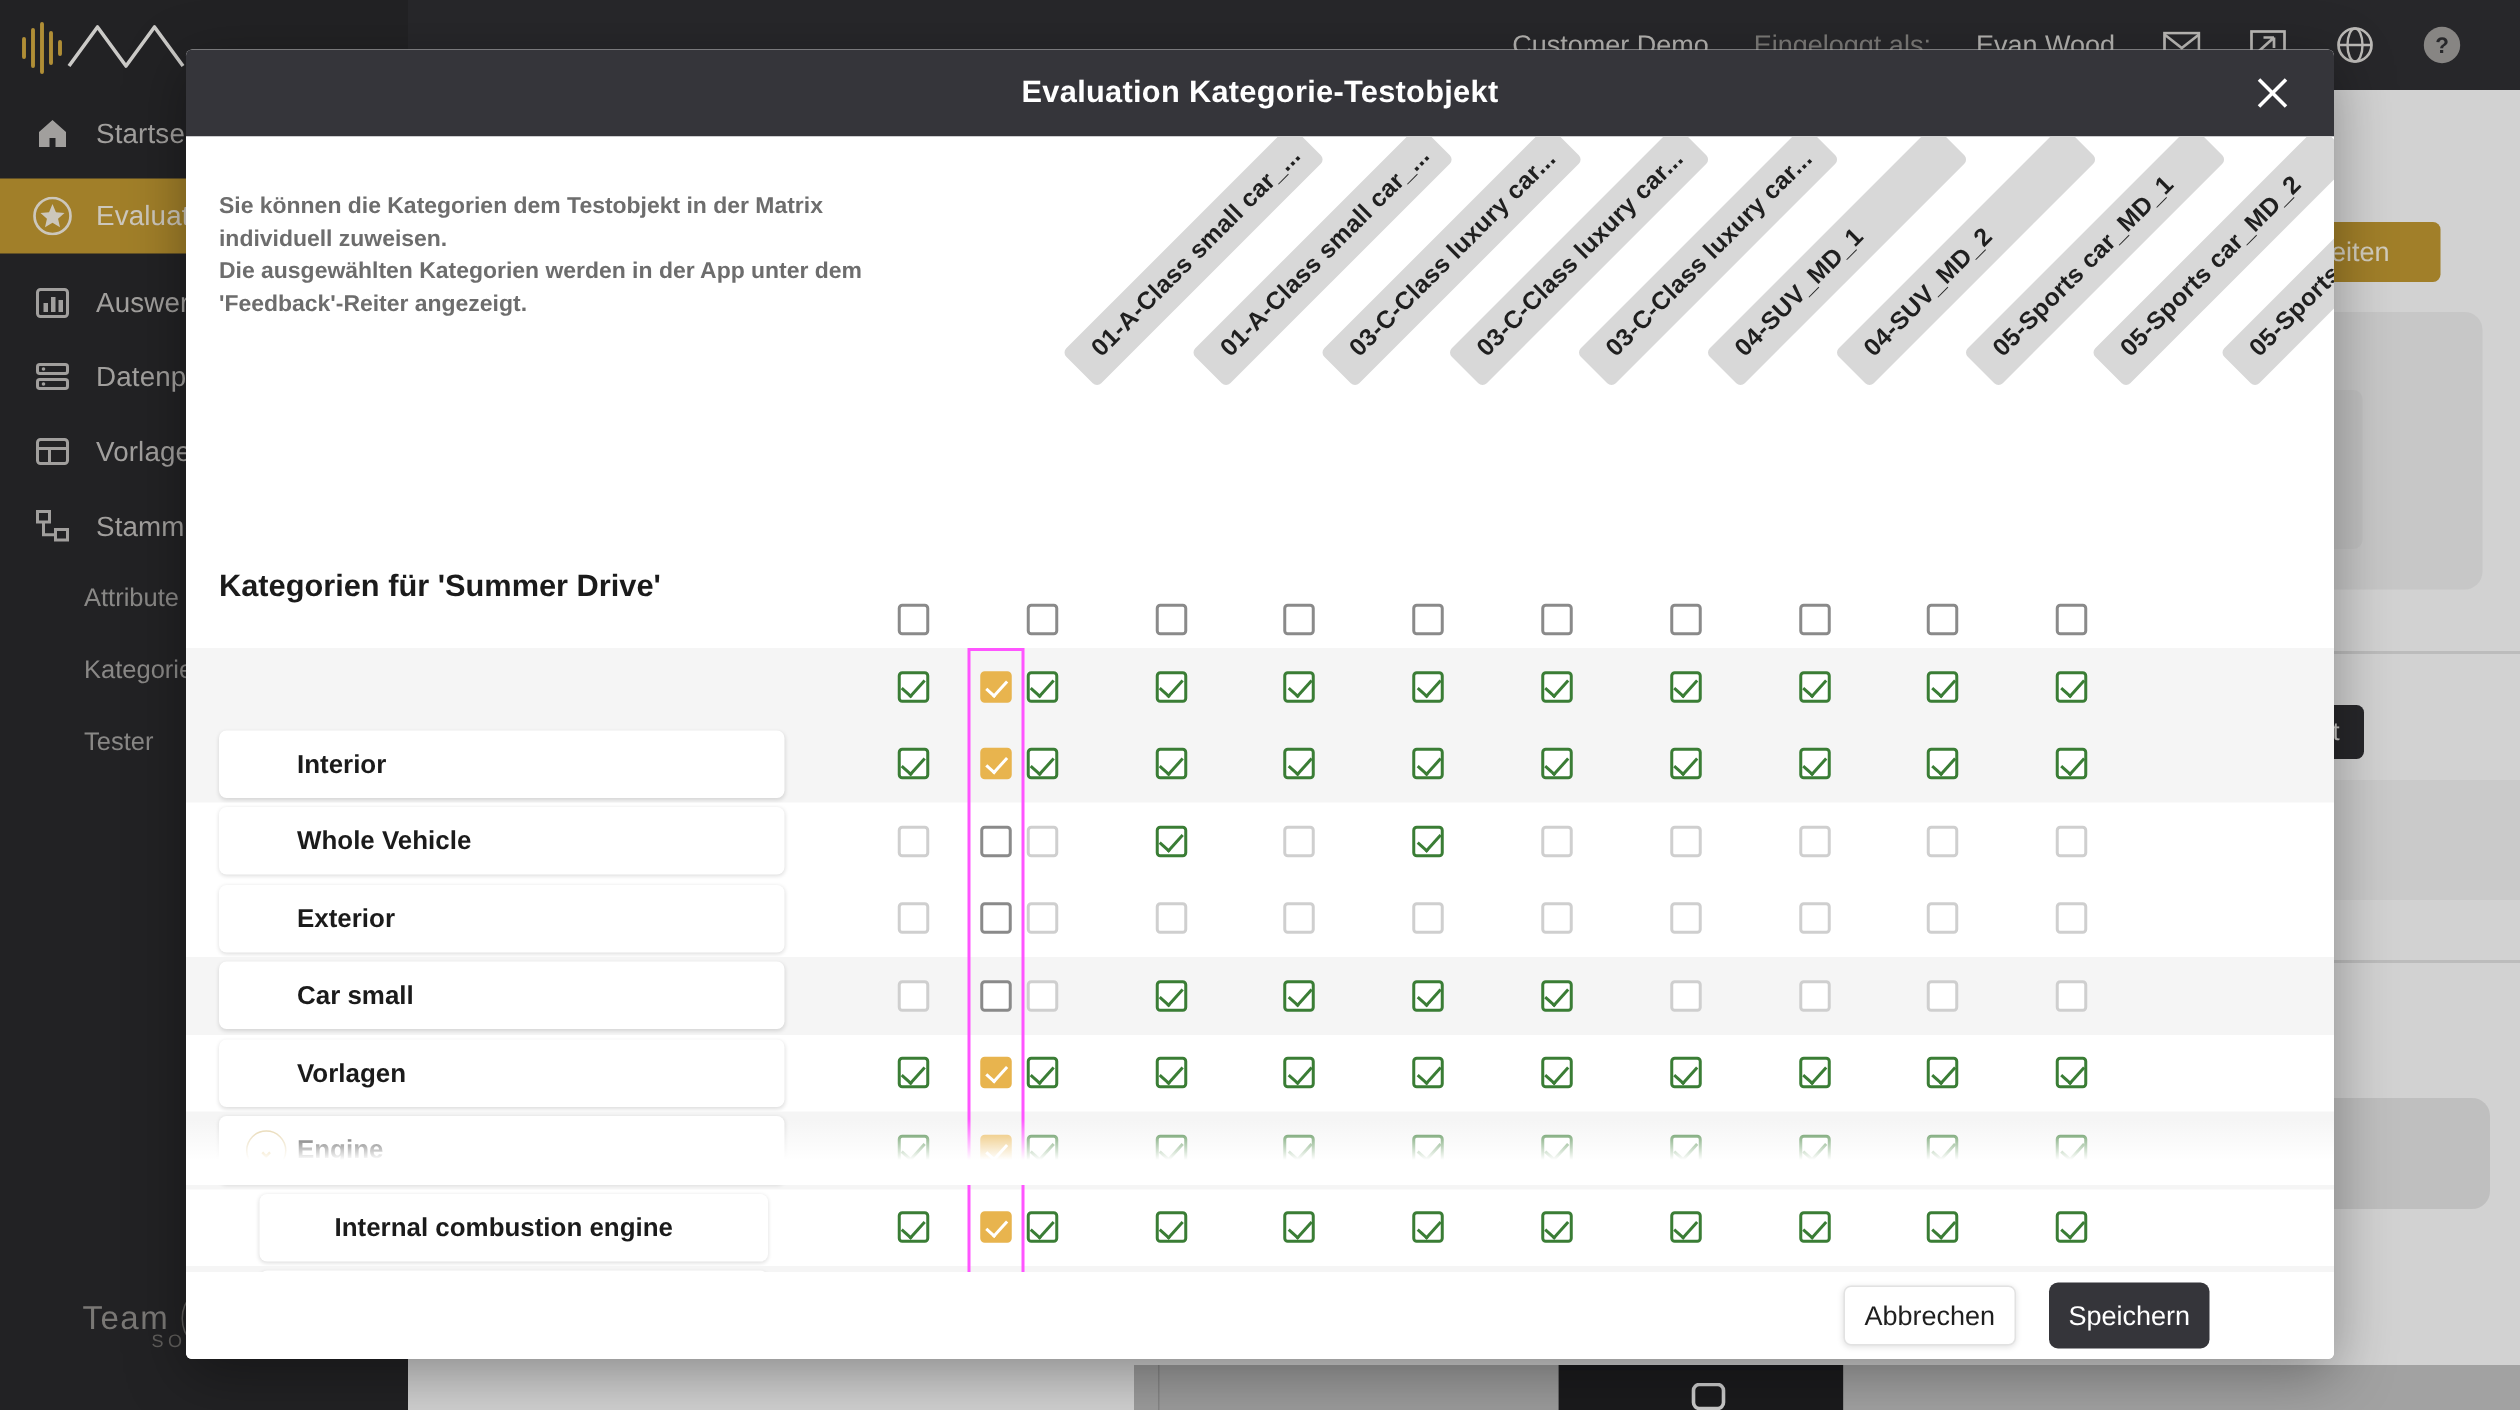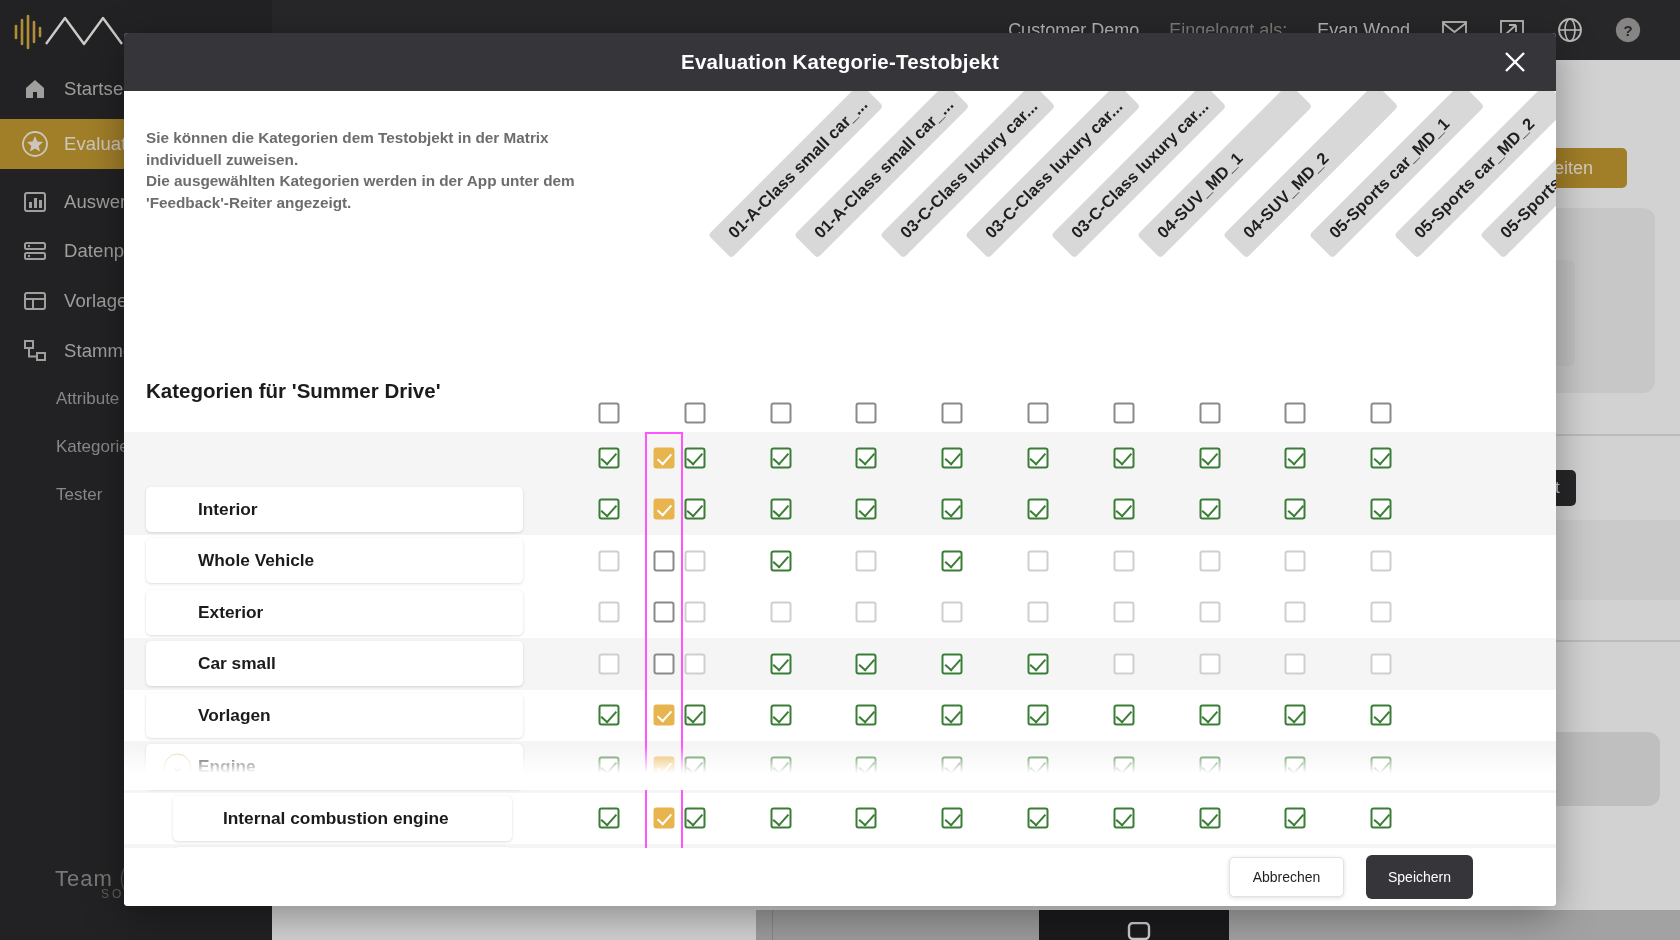--- a/index.html
+++ b/index.html
@@ -84,21 +84,21 @@
     width:34px; height:34px; display:flex; align-items:center; justify-content:center;
     color:#ffffff; cursor:pointer;
   }
   .modal-body { position:relative; height:757px; overflow:hidden; background:#fff; }
   .modal-footer {
     position:absolute; left:0; bottom:0; width:100%; height:58px; background:#ffffff;
     display:flex; align-items:center; justify-content:flex-end; gap:22px; padding-right:83px;
     border-top:none;
   }
   .btn {
-    border-radius:5px; font-size:14px; cursor:pointer;
+    border-radius:5px; font-size:18px; cursor:pointer;
     display:flex; align-items:center; justify-content:center;
   }
   .btn-cancel {
     width:115px; height:40px; background:#fff; color:#1f1f1f;
     border:1px solid #e2e2e2; box-shadow:0 1px 4px rgba(0,0,0,.13);
   }
   .btn-save {
     width:107px; height:44px; background:#35353a; color:#ffffff;
     border:none; border-radius:6px;
   }

